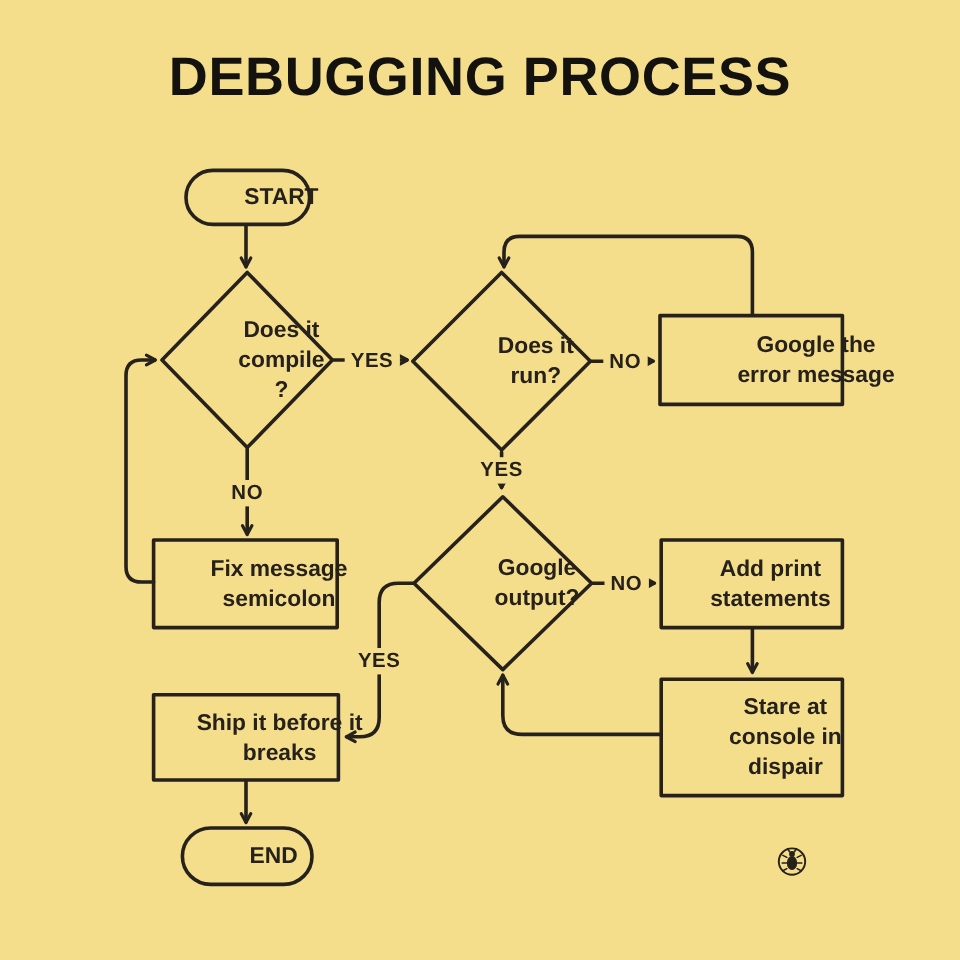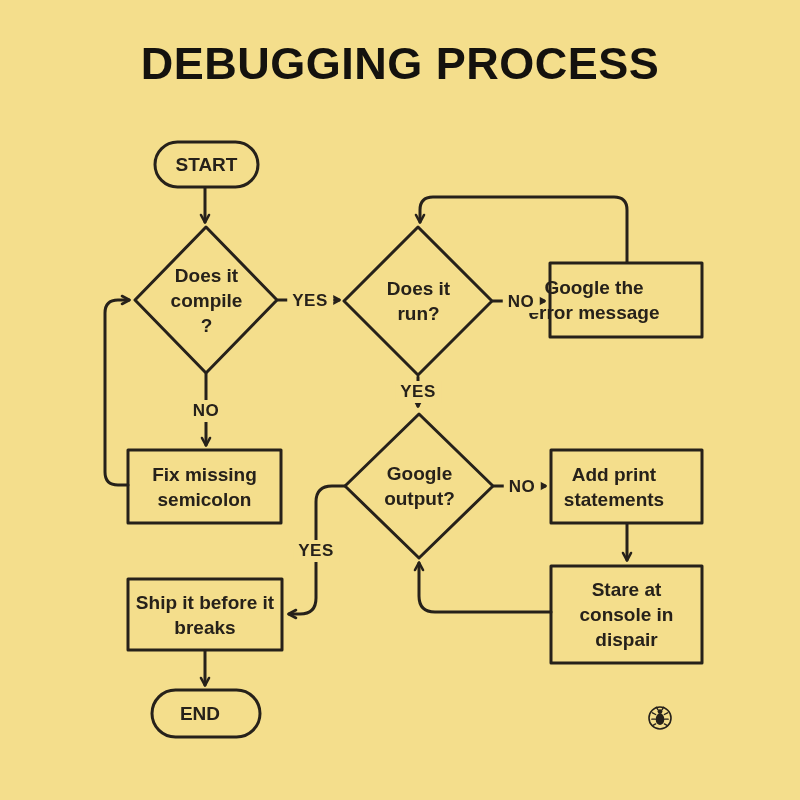--- a/index.html
+++ b/index.html
@@ -19,34 +19,35 @@
     font-size:45px;font-weight:800;letter-spacing:.5px;
     color:#14120E;
   }
   .node-label{
     position:absolute;
     display:flex;align-items:center;justify-content:center;
     text-align:center;
     font-weight:700;font-size:19px;line-height:25px;
     white-space:pre-line;
     pointer-events:none;
+    padding-left:28px;
   }
   .edge-label{
     position:absolute;
     transform:translate(-50%,-50%);
     background:#F4DE8C;
     font-weight:800;font-size:17px;letter-spacing:.5px;
     padding:1px 5px;
     white-space:nowrap;
     text-align:center;
   }
   .pos-start   {left:155px;top:142px;width:103px;height:45px;}
   .pos-compile {left:136px;top:238px;width:141px;height:124px;}
   .pos-run     {left:346px;top:240px;width:145px;height:122px;}
-  .pos-google  {left:518px;top:263px;width:152px;height:74px;}
+  .pos-google  {left:576px;top:263px;width:152px;height:74px;}
   .pos-fix     {left:128px;top:450px;width:153px;height:73px;}
   .pos-correct {left:347px;top:426px;width:145px;height:120px;}
   .pos-add     {left:551px;top:450px;width:126px;height:73px;}
   .pos-stare   {left:551px;top:566px;width:151px;height:97px;}
   .pos-ship    {left:128px;top:579px;width:154px;height:71px;}
   .pos-end     {left:152px;top:690px;width:96px;height:47px;}
 </style>
 </head>
 <body>
 
@@ -106,21 +107,21 @@
   <div class="title">DEBUGGING PROCESS</div>
 
   <div class="node-label pos-start">START</div>
   <div class="node-label pos-compile">Does it
 compile
 ?</div>
   <div class="node-label pos-run">Does it
 run?</div>
   <div class="node-label pos-google">Google the
 error message</div>
-  <div class="node-label pos-fix">Fix missing
+  <div class="node-label pos-fix">Fix message
 semicolon</div>
   <div class="node-label pos-correct">Google
 output?</div>
   <div class="node-label pos-add">Add print
 statements</div>
   <div class="node-label pos-stare">Stare at
 console in
 dispair</div>
   <div class="node-label pos-ship">Ship it before it
 breaks</div>

